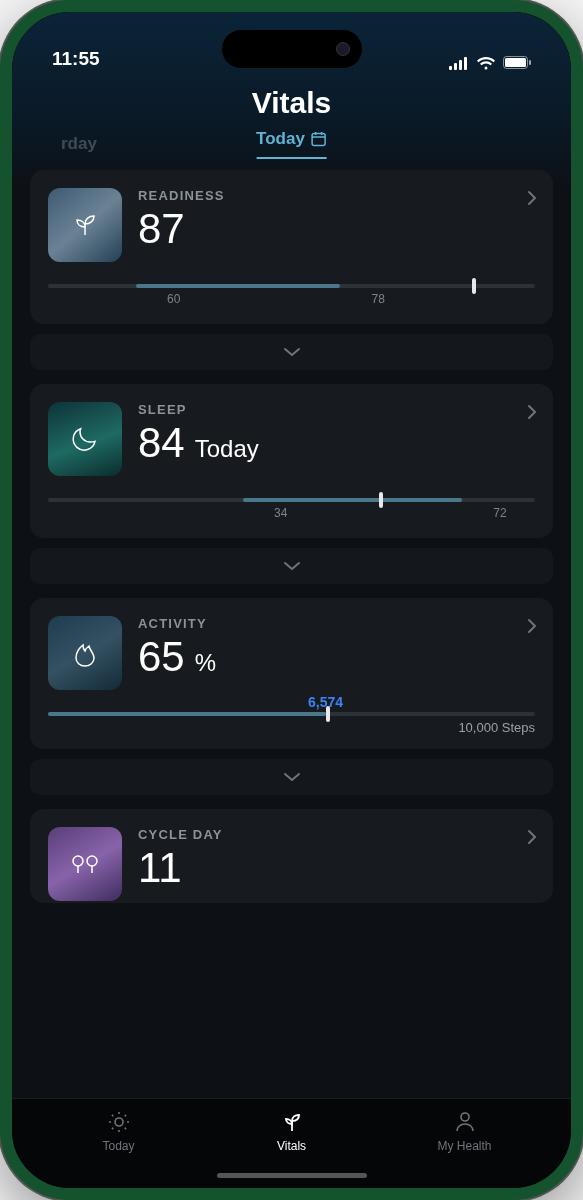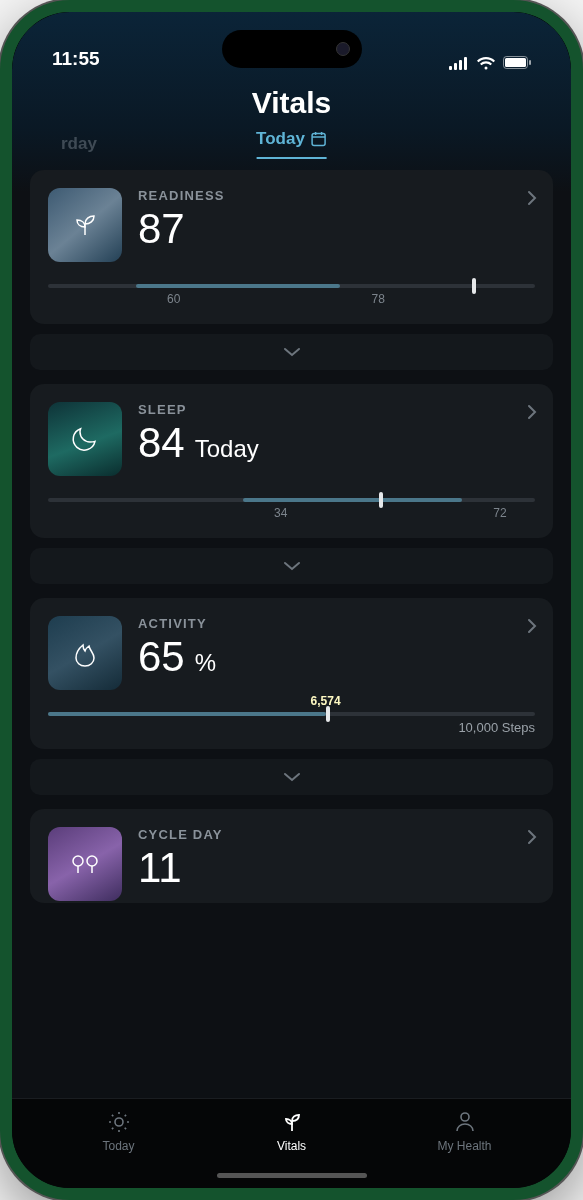--- a/index.html
+++ b/index.html
@@ -138,21 +138,21 @@
     background:#4b778a; border-radius:2px;
   }
   .range-marker {
     position: absolute; top: -6px;
     width: 4px; height: 16px;
     background: #e6e8ea; border-radius: 2px;
   }
   .range-labels { position: relative; height: 18px; color:#7c848c; font-size:12px; font-weight:500;}
   .range-labels span { position:absolute; transform:translateX(-50%);margin-left:38px;}
   .goal-text { text-align:right; color:#9aa1a8; font-size:13px; margin-top:2px;}
-  .progress-val { position:absolute; top:-18px; transform:translateX(-50%); color:#fef9c3; font-size:12px; font-weight:600;}
+  .progress-val { position:absolute; top:-18px; transform:translateX(-50%); color:#3b82f6; font-size:14px; font-weight:600;}
   .expand-bar {
     background: #14181c;
     border-radius: 10px;
     height: 36px;
     display:flex;align-items:center;justify-content:center;
     margin-bottom: 14px;
     color:#6d757d;
   }
   .nav-bar {
     height: 90px;

